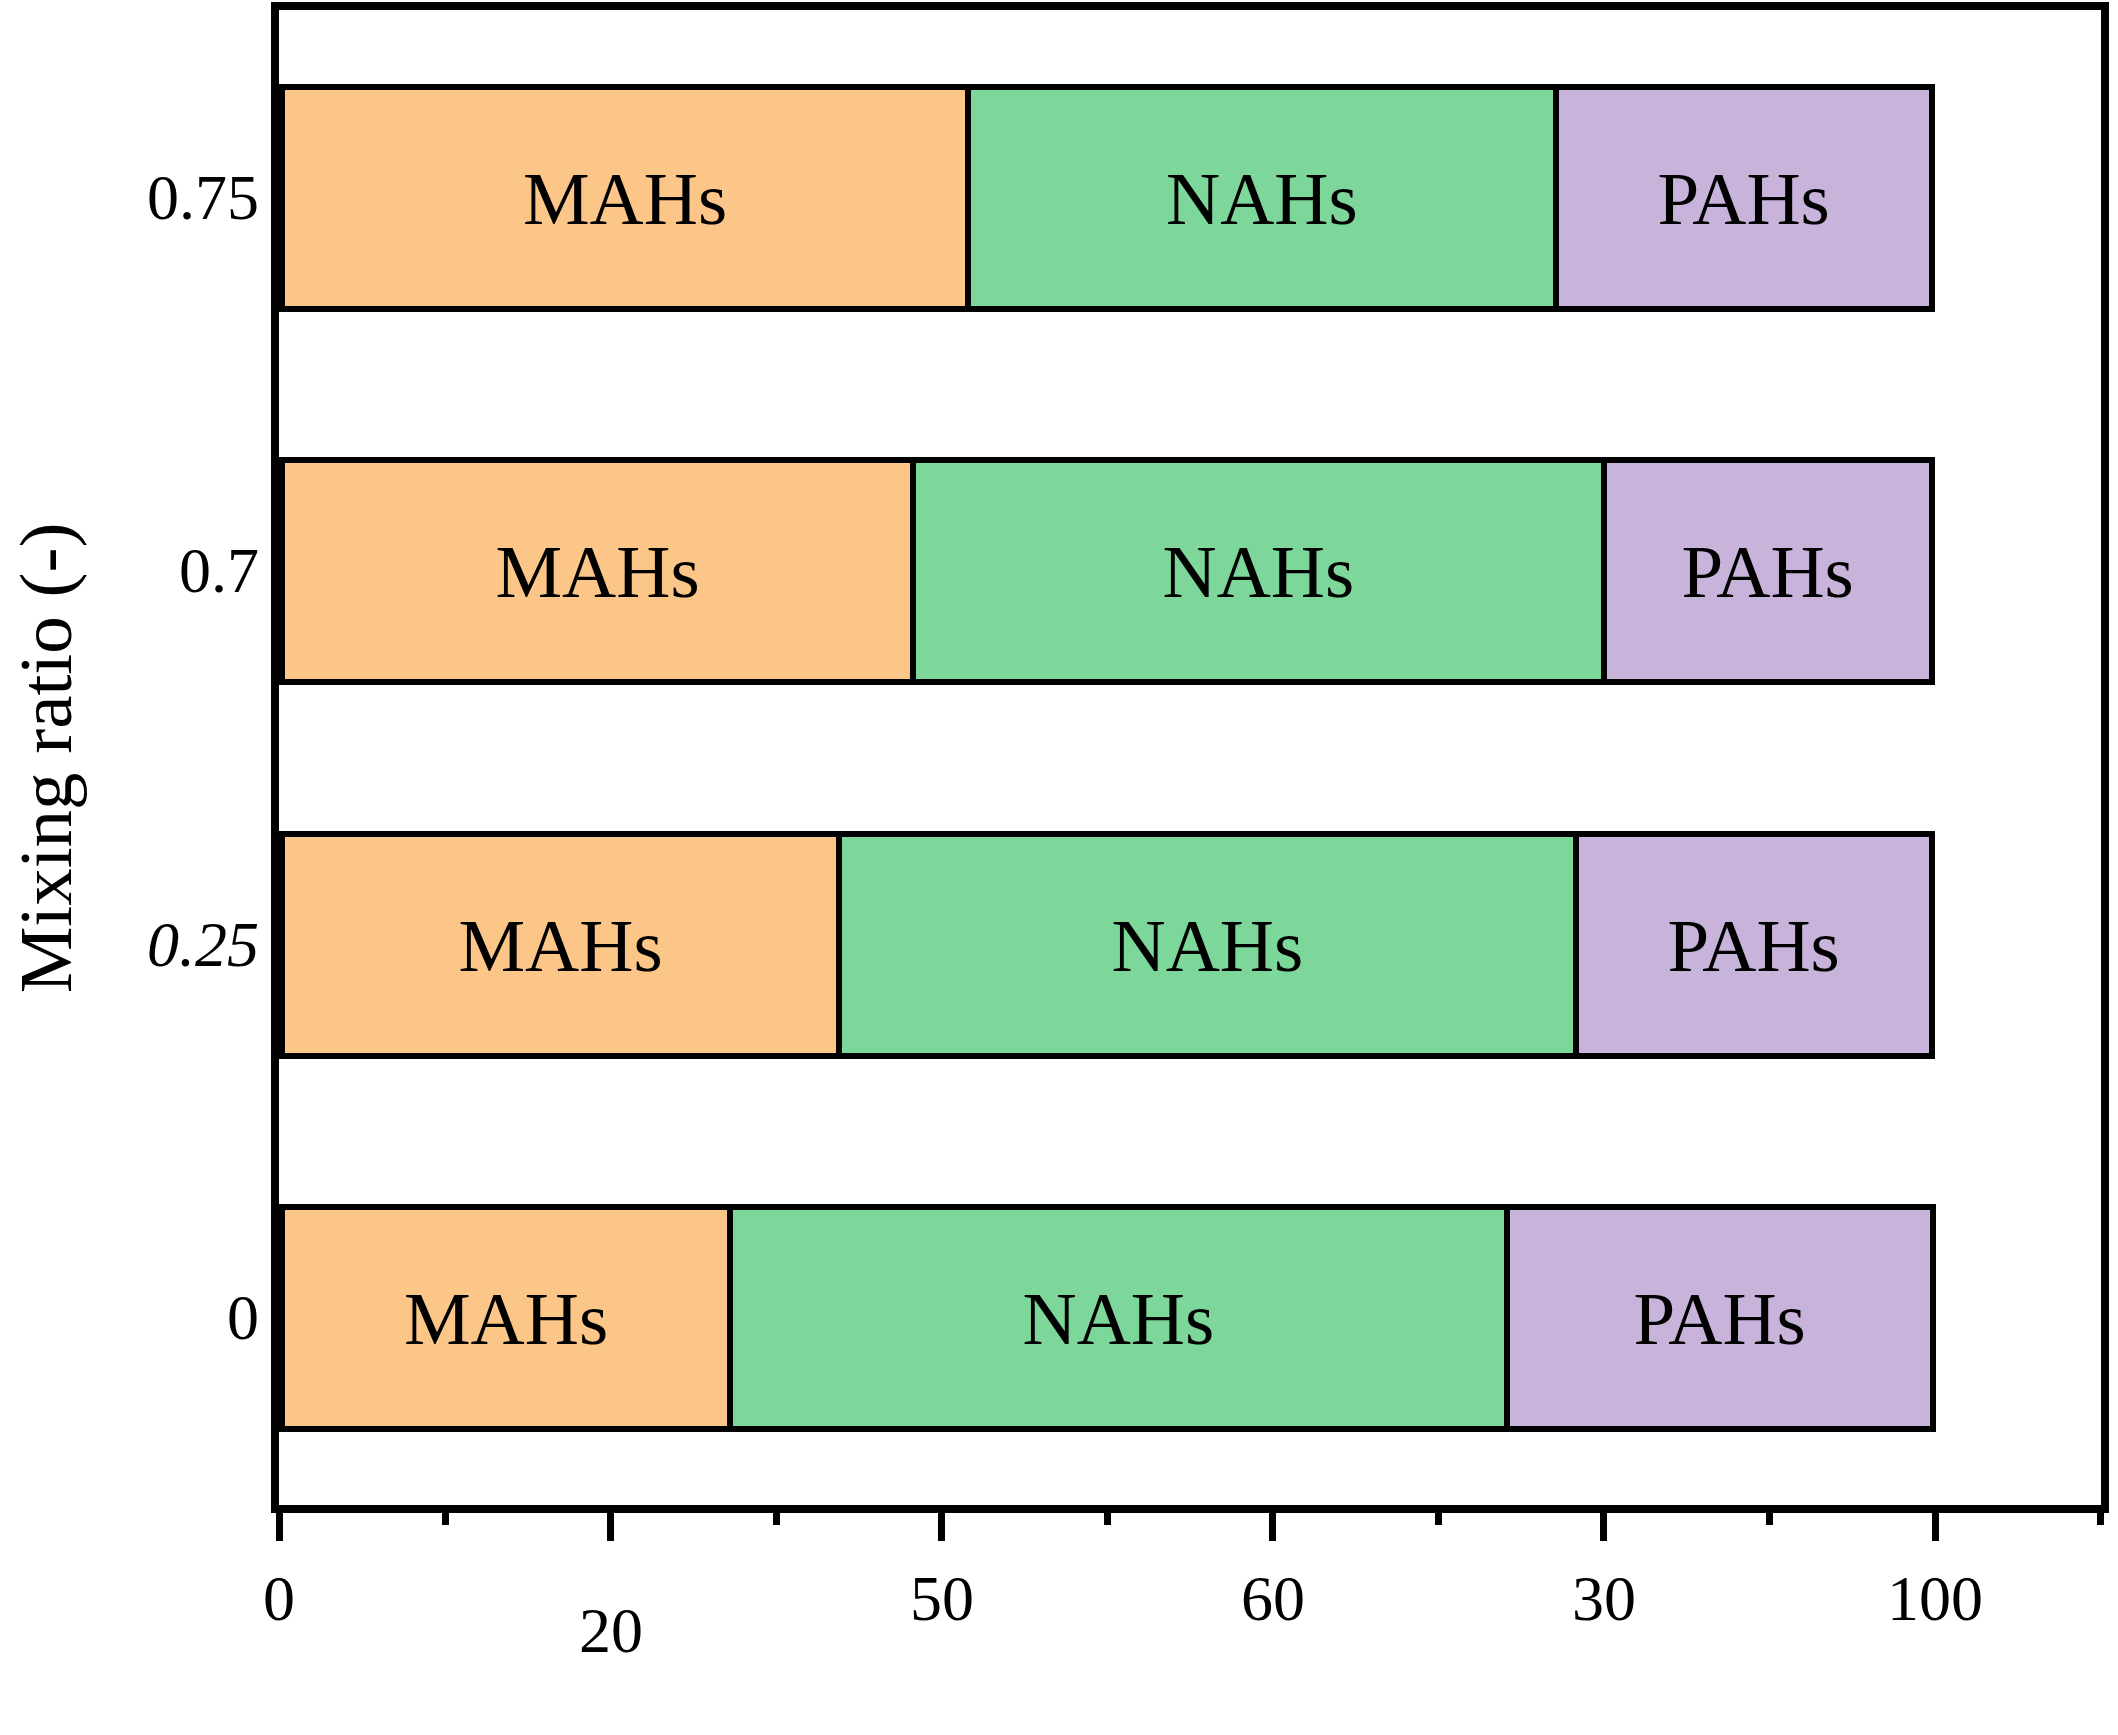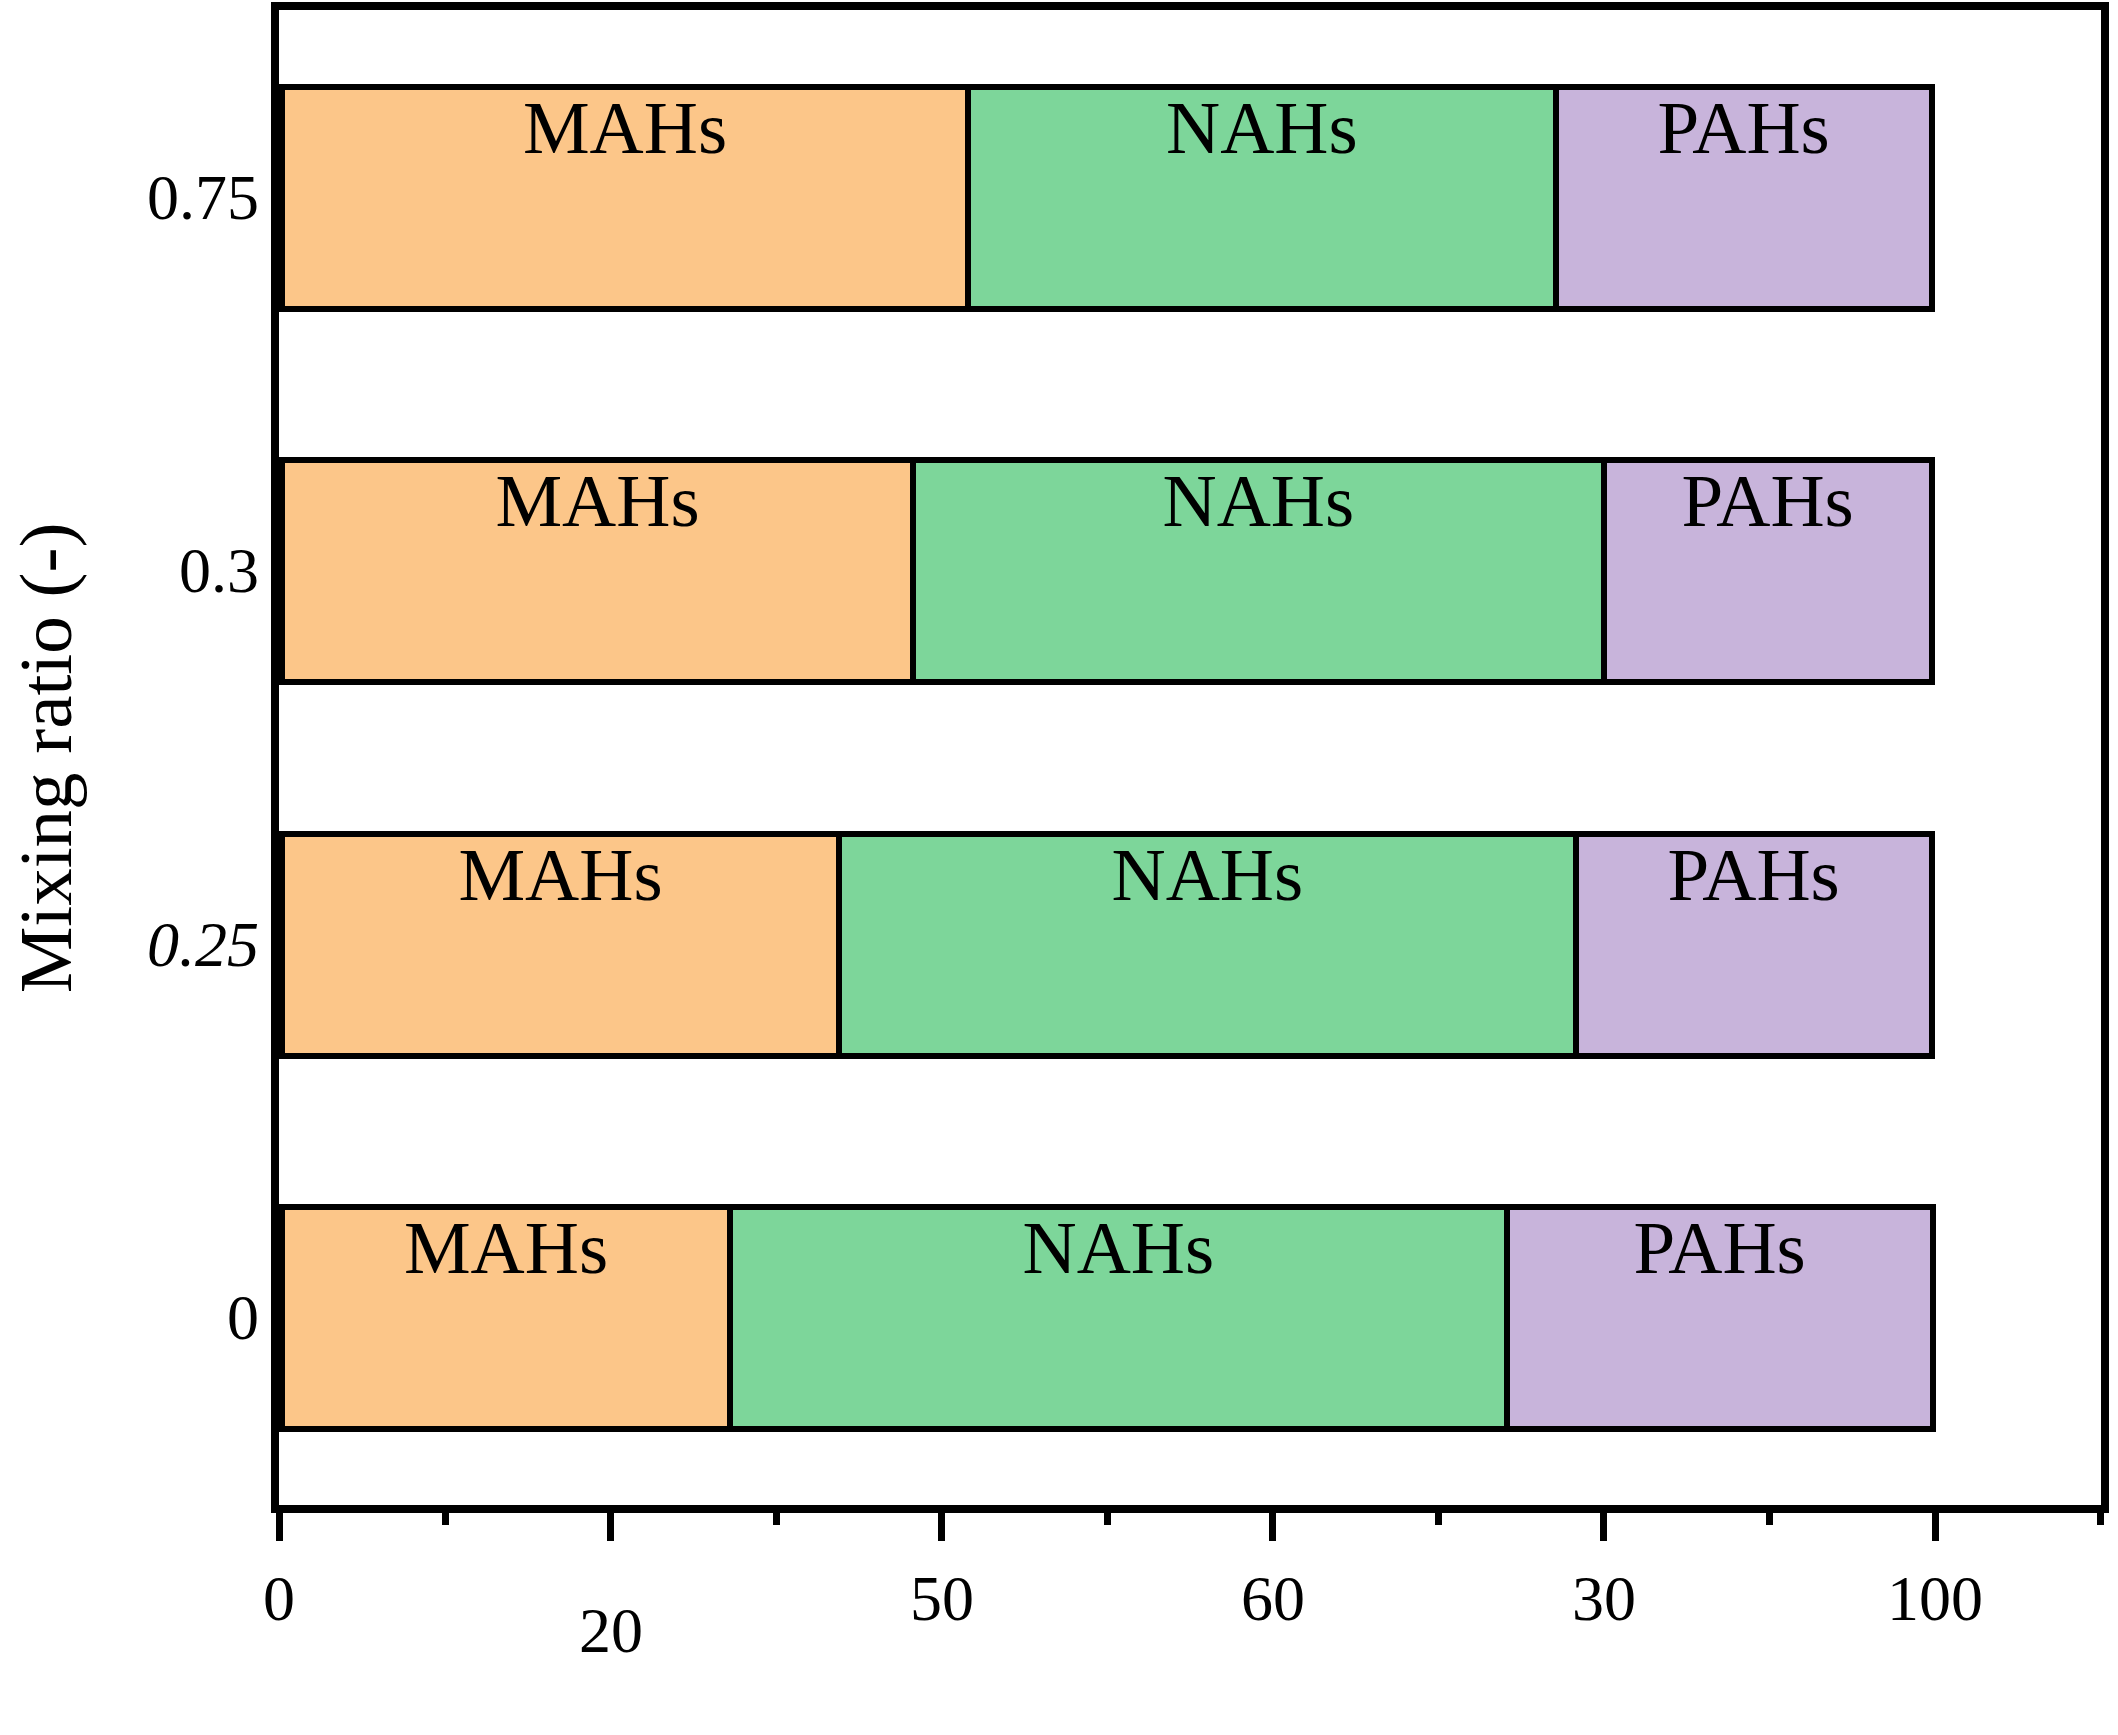--- a/index.html
+++ b/index.html
@@ -14,21 +14,21 @@
   #plot-area{
     position:absolute;
     box-sizing:border-box;
     border:8.6px solid #000;
     background:#fff;
   }
   .bar-row{position:absolute;display:flex;}
   .bar-segment{
     box-sizing:border-box;
     border:6.2px solid #000;
-    display:flex;justify-content:center;
+    display:flex;align-items:center;justify-content:center;
     overflow:hidden;
   }
   .bar-segment + .bar-segment{margin-left:-6.2px;}
   .segment-label{
     font-size:75px;
     line-height:1;
     white-space:nowrap;
   }
   .x-tick{position:absolute;background:#000;width:7px;}
   .x-tick.major{height:36px;}
@@ -127,19 +127,19 @@
   <div id="x-tick-labels">
       <div class="x-tick-label" style="left: 279px; top: 1567px;">0</div>
       <div class="x-tick-label" style="left: 611px; top: 1567px; margin-top: 32px;">20</div>
       <div class="x-tick-label" style="left: 942px; top: 1567px;">50</div>
       <div class="x-tick-label" style="left: 1273px; top: 1567px;">60</div>
       <div class="x-tick-label" style="left: 1604px; top: 1567px;">30</div>
       <div class="x-tick-label" style="left: 1935px; top: 1567px;">100</div>
     </div>
   <div id="y-tick-labels">
       <div class="y-tick-label" style="left: 259px; top: 198px;">0.75</div>
-      <div class="y-tick-label" style="left: 259px; top: 571px;">0.3</div>
+      <div class="y-tick-label" style="left: 259px; top: 571px;">0.7</div>
       <div class="y-tick-label" style="left: 259px; top: 945px; font-style: italic;">0.25</div>
       <div class="y-tick-label" style="left: 259px; top: 1318px;">0</div>
     </div>
   <div id="y-axis-title" style="left: 45px; top: 758px;">Mixing ratio (-)</div>
 </div>
 
 
 </body></html>

